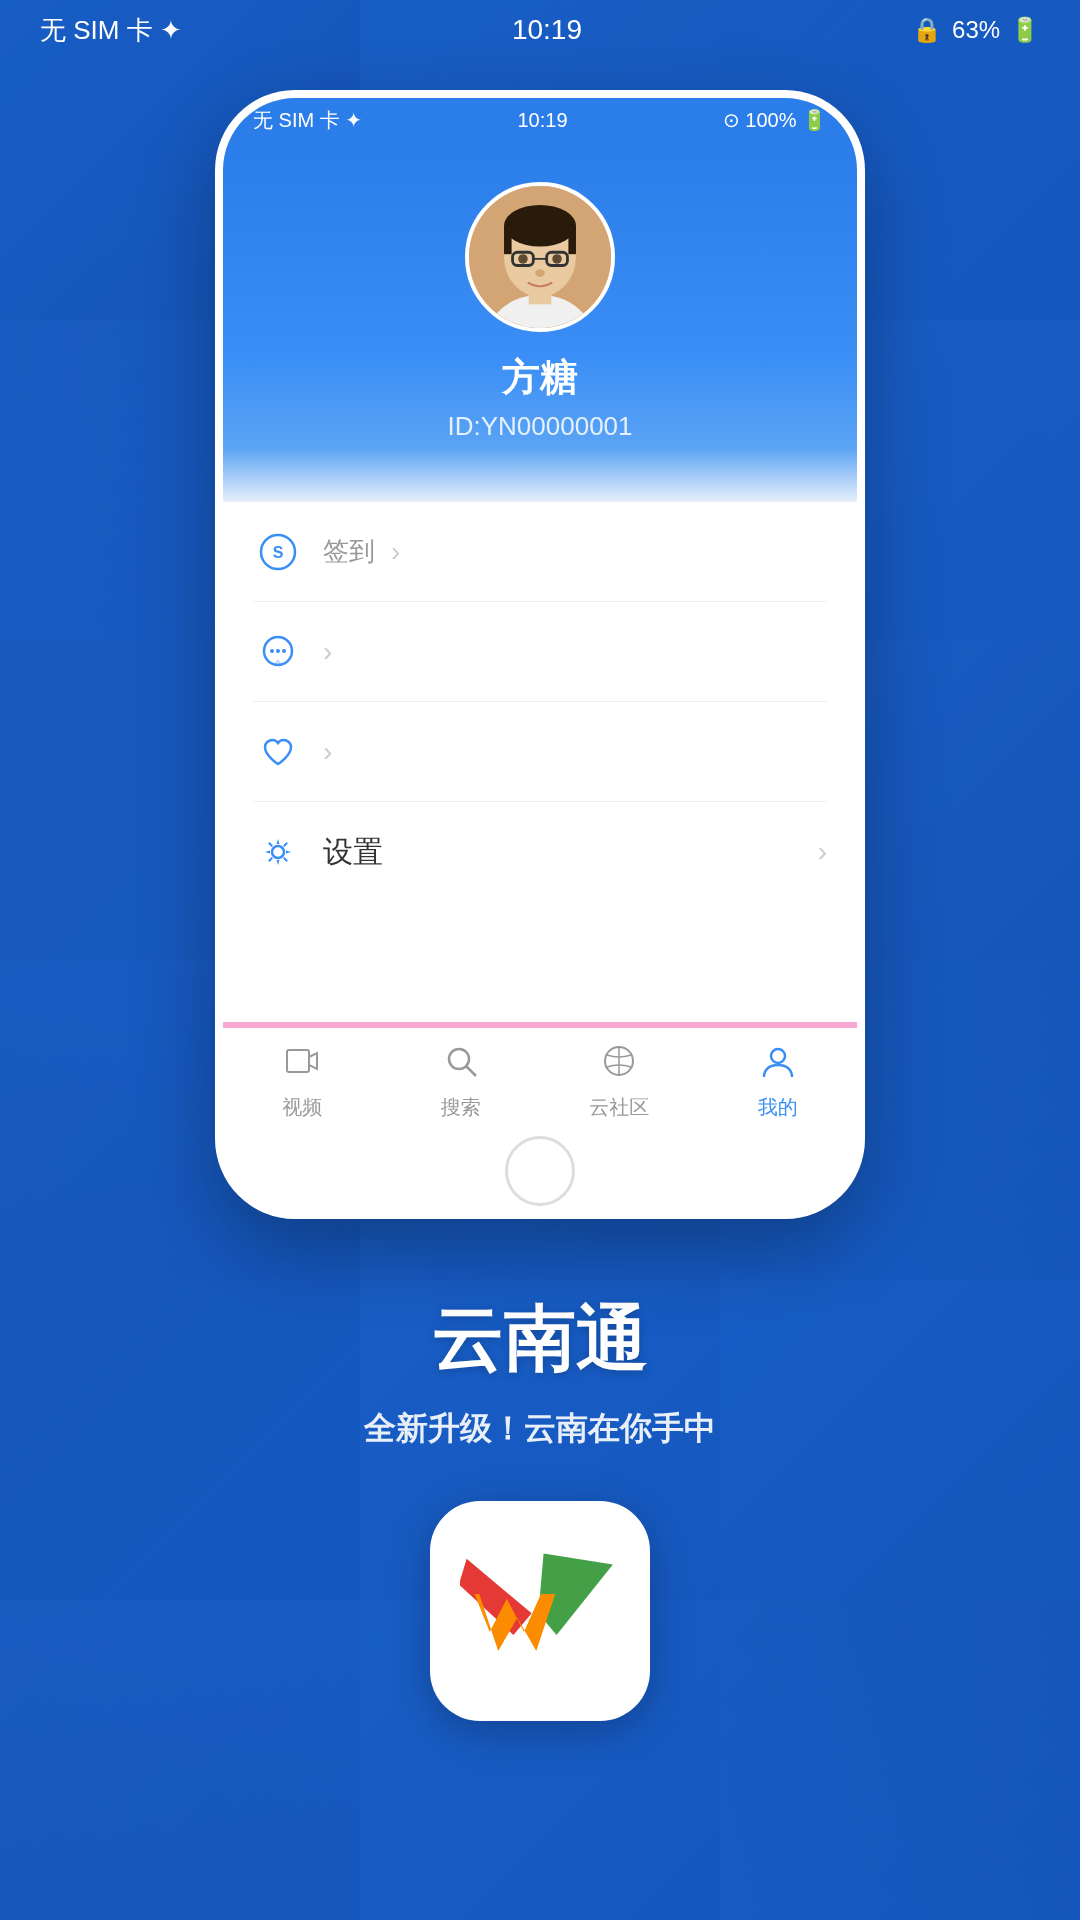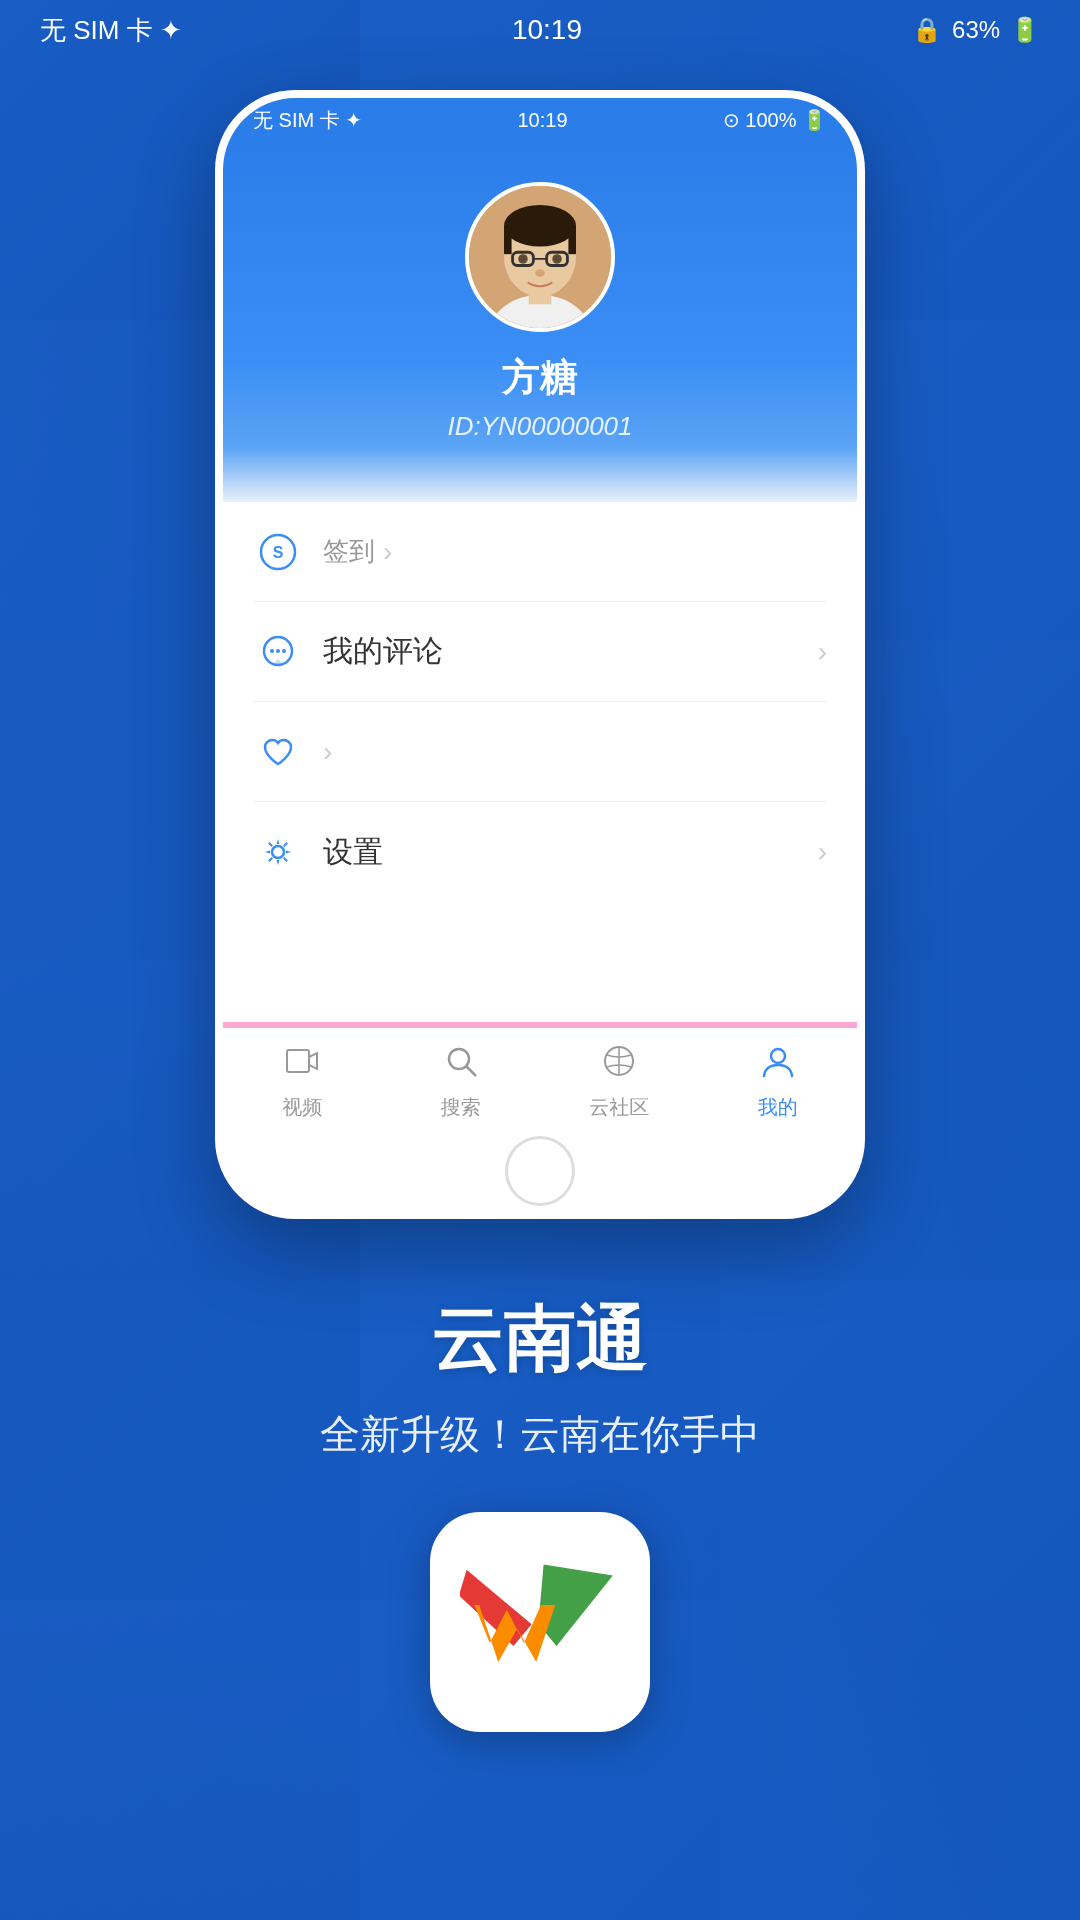--- a/index.html
+++ b/index.html
@@ -121,21 +121,20 @@
     }
     .profile-name {
       color: white;
       font-size: 38px;
       font-weight: 600;
       margin-bottom: 8px;
     }
     .profile-id {
       color: rgba(255,255,255,0.85);
       font-size: 26px;
-      font-style: italic;
     }
 
     
     .menu-list {
       background: white;
       padding: 0 30px;
     }
     .menu-item {
       display: flex;
       align-items: center;
@@ -156,21 +155,21 @@
       font-size: 34px;
     }
     .menu-label {
       flex: 1;
       font-size: 30px;
       color: #333;
     }
     .menu-right {
       display: flex;
       align-items: center;
-      gap: 8px;
+      gap: 16px;
       color: #aaa;
       font-size: 24px;
     }
     .menu-right-text {
       color: #999;
       font-size: 26px;
     }
     .chevron {
       font-size: 28px;
       color: #ccc;
@@ -228,23 +227,23 @@
       gap: 20px;
     }
     .app-title {
       font-size: 72px;
       font-weight: 700;
       color: white;
       text-shadow: 0 2px 10px rgba(0,0,0,0.2);
       margin-top: 12px;
     }
     .app-subtitle {
-      font-size: 40px;
+      font-size: 32px;
       color: rgba(255,255,255,0.9);
-      font-weight: 400;
+      font-weight: 700;
     }
     .app-icon-wrapper {
       margin-top: 30px;
       width: 220px;
       height: 220px;
       background: white;
       border-radius: 50px;
       display: flex;
       align-items: center;
       justify-content: center;
@@ -354,21 +353,20 @@
       <div class="menu-item">
         <div class="menu-icon">
           <svg width="38" height="38" viewBox="0 0 38 38" fill="none">
             <circle cx="19" cy="18" r="14" stroke="#3a8ef5" stroke-width="2.5" fill="none"></circle>
             <circle cx="13" cy="18" r="2" fill="#3a8ef5"></circle>
             <circle cx="19" cy="18" r="2" fill="#3a8ef5"></circle>
             <circle cx="25" cy="18" r="2" fill="#3a8ef5"></circle>
             <path d="M14 32 L19 26 L24 32" fill="#3a8ef5" opacity="0.3"></path>
           </svg>
         </div>
-        <span class="menu-label">我的评论</span>
         <div class="menu-right">
           <span class="chevron">›</span>
         </div>
       </div>
 
       <div class="menu-item">
         <div class="menu-icon">
           <svg width="38" height="38" viewBox="0 0 38 38" fill="none">
             <path d="M19 31 C19 31 6 23 6 14 C6 10 9.5 7 13.5 7 C16 7 18 8.5 19 10 C20 8.5 22 7 24.5 7 C28.5 7 32 10 32 14 C32 23 19 31 19 31Z" stroke="#3a8ef5" stroke-width="2.5" fill="none"></path>
           </svg>

